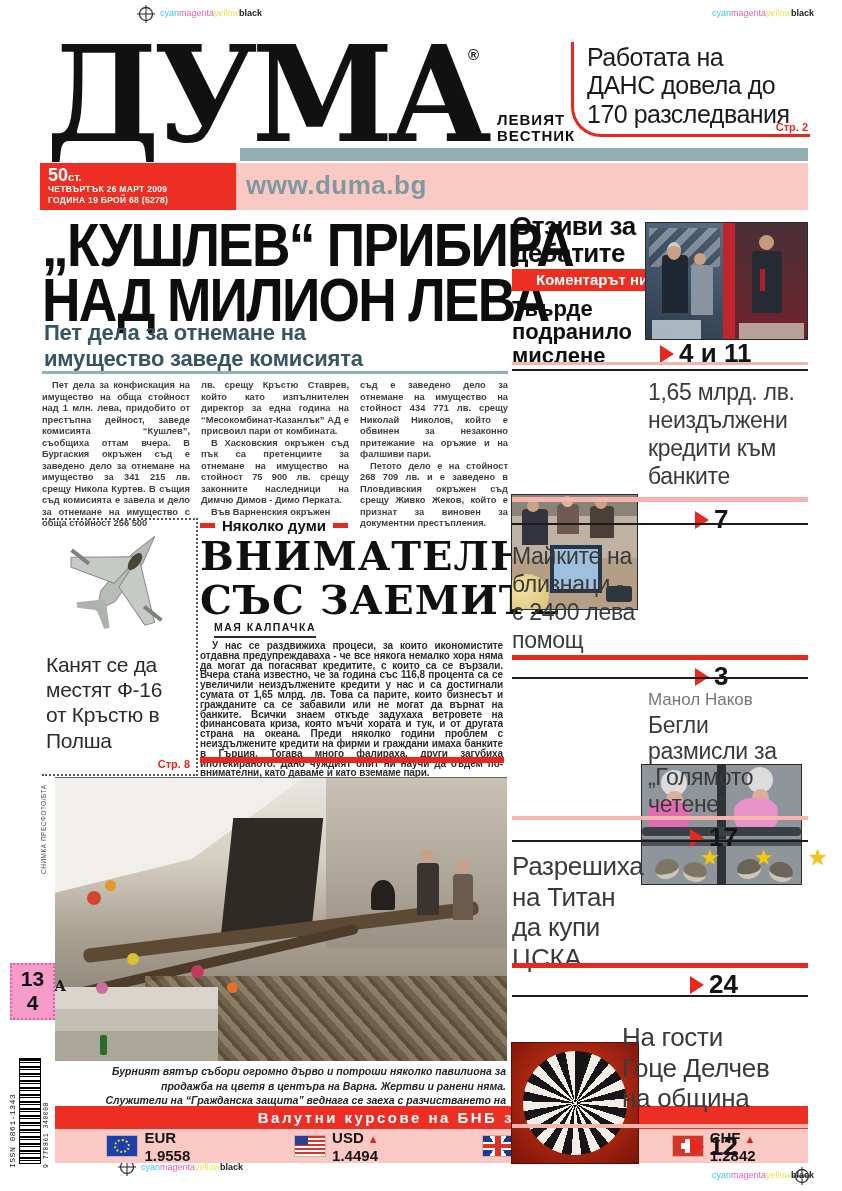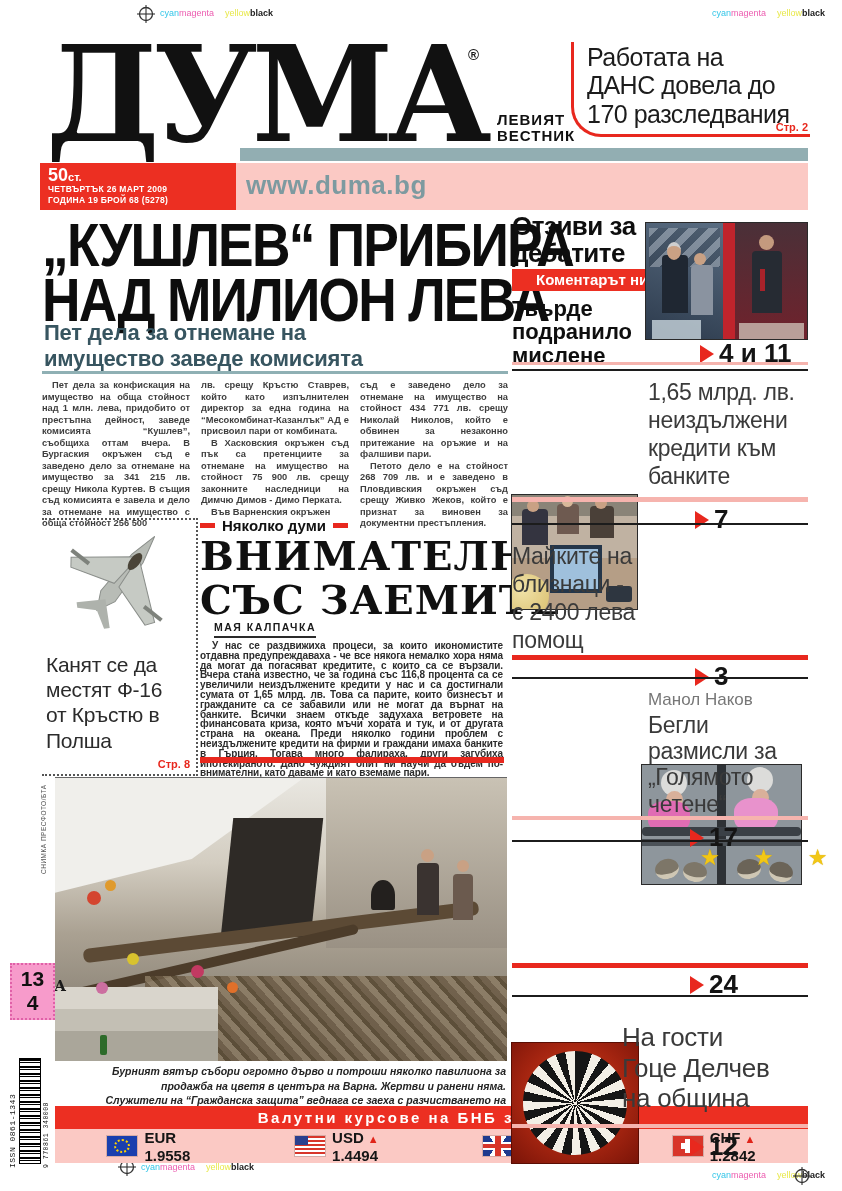--- a/index.html
+++ b/index.html
@@ -2,21 +2,21 @@
 <html><head>
 <meta charset="utf-8">
 <style>
   html,body{margin:0;padding:0;background:#e9e9e9;}
   #page{position:relative;width:842px;height:1191px;background:#ffffff;overflow:hidden;
         font-family:"Liberation Sans",sans-serif;color:#1a1a1a;}
   .abs{position:absolute;}
 
   
   .cmyk{font-size:9px;letter-spacing:0;}
-  .c{color:#35c6e8;} .m{color:#ec5db0;} .y{color:#e8e84a;padding-left:11px;} .k{color:#222;font-weight:bold;}
+  .c{color:#35c6e8;} .m{color:#ec5db0;} .y{color:#e8e84a;} .k{color:#222;font-weight:bold;}
   .regmark svg{display:block;}
 
   
   .logo{font-family:"DejaVu Serif",serif;font-weight:bold;font-size:128px;line-height:1;
         letter-spacing:-6px;transform:scaleY(1.04);transform-origin:left top;color:#111;}
   .reg{font-size:15px;font-weight:bold;}
   .tagline{font-size:15px;font-weight:bold;letter-spacing:1px;line-height:1.05;color:#111;}
   .topstory-curve{border-left:3px solid #e8281e;border-bottom:3px solid #e8281e;
         border-bottom-left-radius:30px;}
   .topstory-text{font-size:25px;line-height:1.13;color:#1c1c1c;letter-spacing:-0.5px;}
@@ -335,21 +335,21 @@
     <div class="fig" style="left:10%;top:28%;width:26px;height:58px;background:#1f2732;"></div>
     <div class="head-dot" style="left:13%;top:16%;width:14px;height:14px;background:#caa184;border-top:4px solid #cfcfcf;"></div>
     <div class="fig" style="left:28%;top:36%;width:22px;height:50px;background:#8a93a0;"></div>
     <div class="head-dot" style="left:30%;top:26%;width:12px;height:12px;background:#c9a184;"></div>
     <div class="fig" style="left:66%;top:24%;width:30px;height:62px;background:#262b33;"></div>
     <div class="head-dot" style="left:70%;top:10%;width:15px;height:15px;background:#c49a7e;"></div>
     <div class="shape" style="left:71%;top:40%;width:5px;height:22px;background:#a8222a;"></div>
     <div class="shape" style="left:4%;bottom:0;width:30%;height:16%;background:#c8d4dc;opacity:.8;"></div>
     <div class="shape" style="left:58%;bottom:0;width:40%;height:14%;background:#d8d4c8;opacity:.7;"></div>
   </div>
-  <div class="abs pagerow" style="left:680px;top:338px;padding-left:20px;">
+  <div class="abs pagerow" style="left:640px;top:338px;padding-left:20px;">
     <span class="tri"></span>
     <span>4 и 11</span>
   </div>
   <div class="abs pinksep" style="left:512px;top:362px;width:296px;height:3px;"></div>
   <div class="abs hairline" style="left:512px;top:369px;width:296px;"></div>
 
   <div class="abs sbphoto" style="left:511px;top:376px;width:127px;height:116px;">
     <div class="shape" style="left:0;top:0;width:100%;height:100%;background:linear-gradient(180deg,#8a8478 0 18%,#c0b2a2 18% 55%,#b59e86 55%);"></div>
     <div class="fig" style="left:8%;top:12%;width:26px;height:36px;background:#343440;"></div>
     <div class="head-dot" style="left:12%;top:4%;width:12px;height:12px;background:#c9a184;"></div>
@@ -413,20 +413,26 @@
     <div>„Голямото</div>
     <div>четене“</div>
   </div>
   <div class="abs pinksep" style="left:512px;top:816px;width:296px;height:4px;"></div>
   <div class="abs pagerow" style="left:690px;top:822px;">
     <span class="tri"></span>
     <span>17</span>
   </div>
   <div class="abs hairline" style="left:512px;top:840px;width:296px;"></div>
 
+  <div class="abs sb-head big" style="left:512px;top:851px;">
+    <div>Разрешиха</div>
+    <div>на Титан</div>
+    <div>да купи</div>
+    <div>ЦСКА</div>
+  </div>
   <div class="abs stars" style="left:700px;top:845px;">★ ★ ★</div>
 
   <div class="abs redsep" style="left:512px;top:963px;width:296px;height:5px;"></div>
   <div class="abs pagerow" style="left:690px;top:969px;">
     <span class="tri"></span>
     <span>24</span>
   </div>
   <div class="abs hairline" style="left:512px;top:995px;width:296px;"></div>
 
   <div class="abs sb-head big" style="left:622px;top:1022px;">

